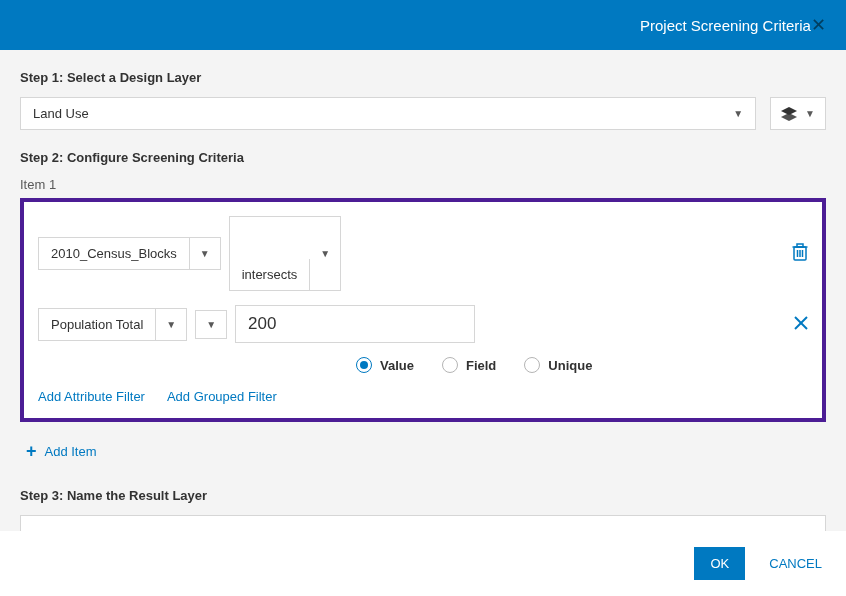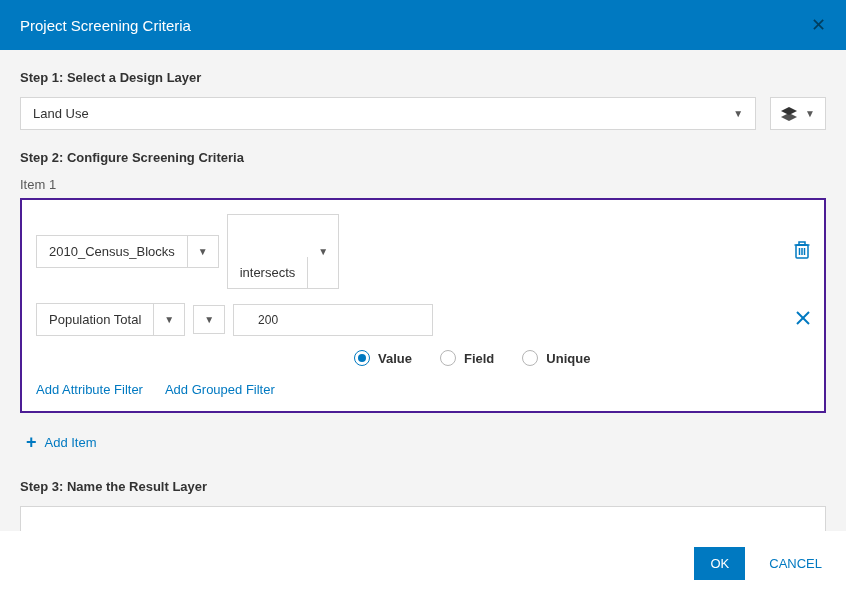--- a/index.html
+++ b/index.html
@@ -15,21 +15,21 @@
       width: 846px;
       height: 596px;
       overflow: hidden;
     }
     .header {
       background: #0079c1;
       color: #fff;
       padding: 14px 20px;
       font-size: 15px;
       display: flex;
-      justify-content: space-between;
+      justify-content: flex-end;
       align-items: center;
     }
     .header .close-icon {
       cursor: pointer;
       font-size: 18px;
       color: #003e5f;
     }
     .content {
       background: #f4f4f4;
       padding: 20px;
@@ -74,21 +74,21 @@
       gap: 8px;
       cursor: pointer;
     }
     .item-label {
       font-size: 13px;
       color: #595959;
       margin-bottom: 6px;
     }
     .item-panel {
       background: #fff;
-      border: 2px solid #4c1d95;
+      border: 4px solid #4c1d95;
       padding: 14px;
       margin-bottom: 20px;
     }
     .panel-row {
       display: flex;
       align-items: center;
       margin-bottom: 14px;
     }
     .controls-left {
       display: flex;
@@ -111,24 +111,24 @@
     .mini-select .caret-part {
       padding: 8px 10px;
       display: flex;
       align-items: center;
       font-size: 10px;
       color: #595959;
       cursor: pointer;
     }
     .value-input {
       border: 1px solid #d6d6d6;
-      padding: 8px 24px;
-      font-size: 12px;
-      color: #323232;
-      width: 200px;
+      padding: 8px 12px;
+      font-size: 17px;
+      color: #323232;
+      width: 240px;
       background:#fff;
       outline:none;
     }
     .trash-icon, .remove-icon {
       margin-left: auto;
       cursor: pointer;
       color: #0079c1;
     }
     .radio-row {
       display: flex;

